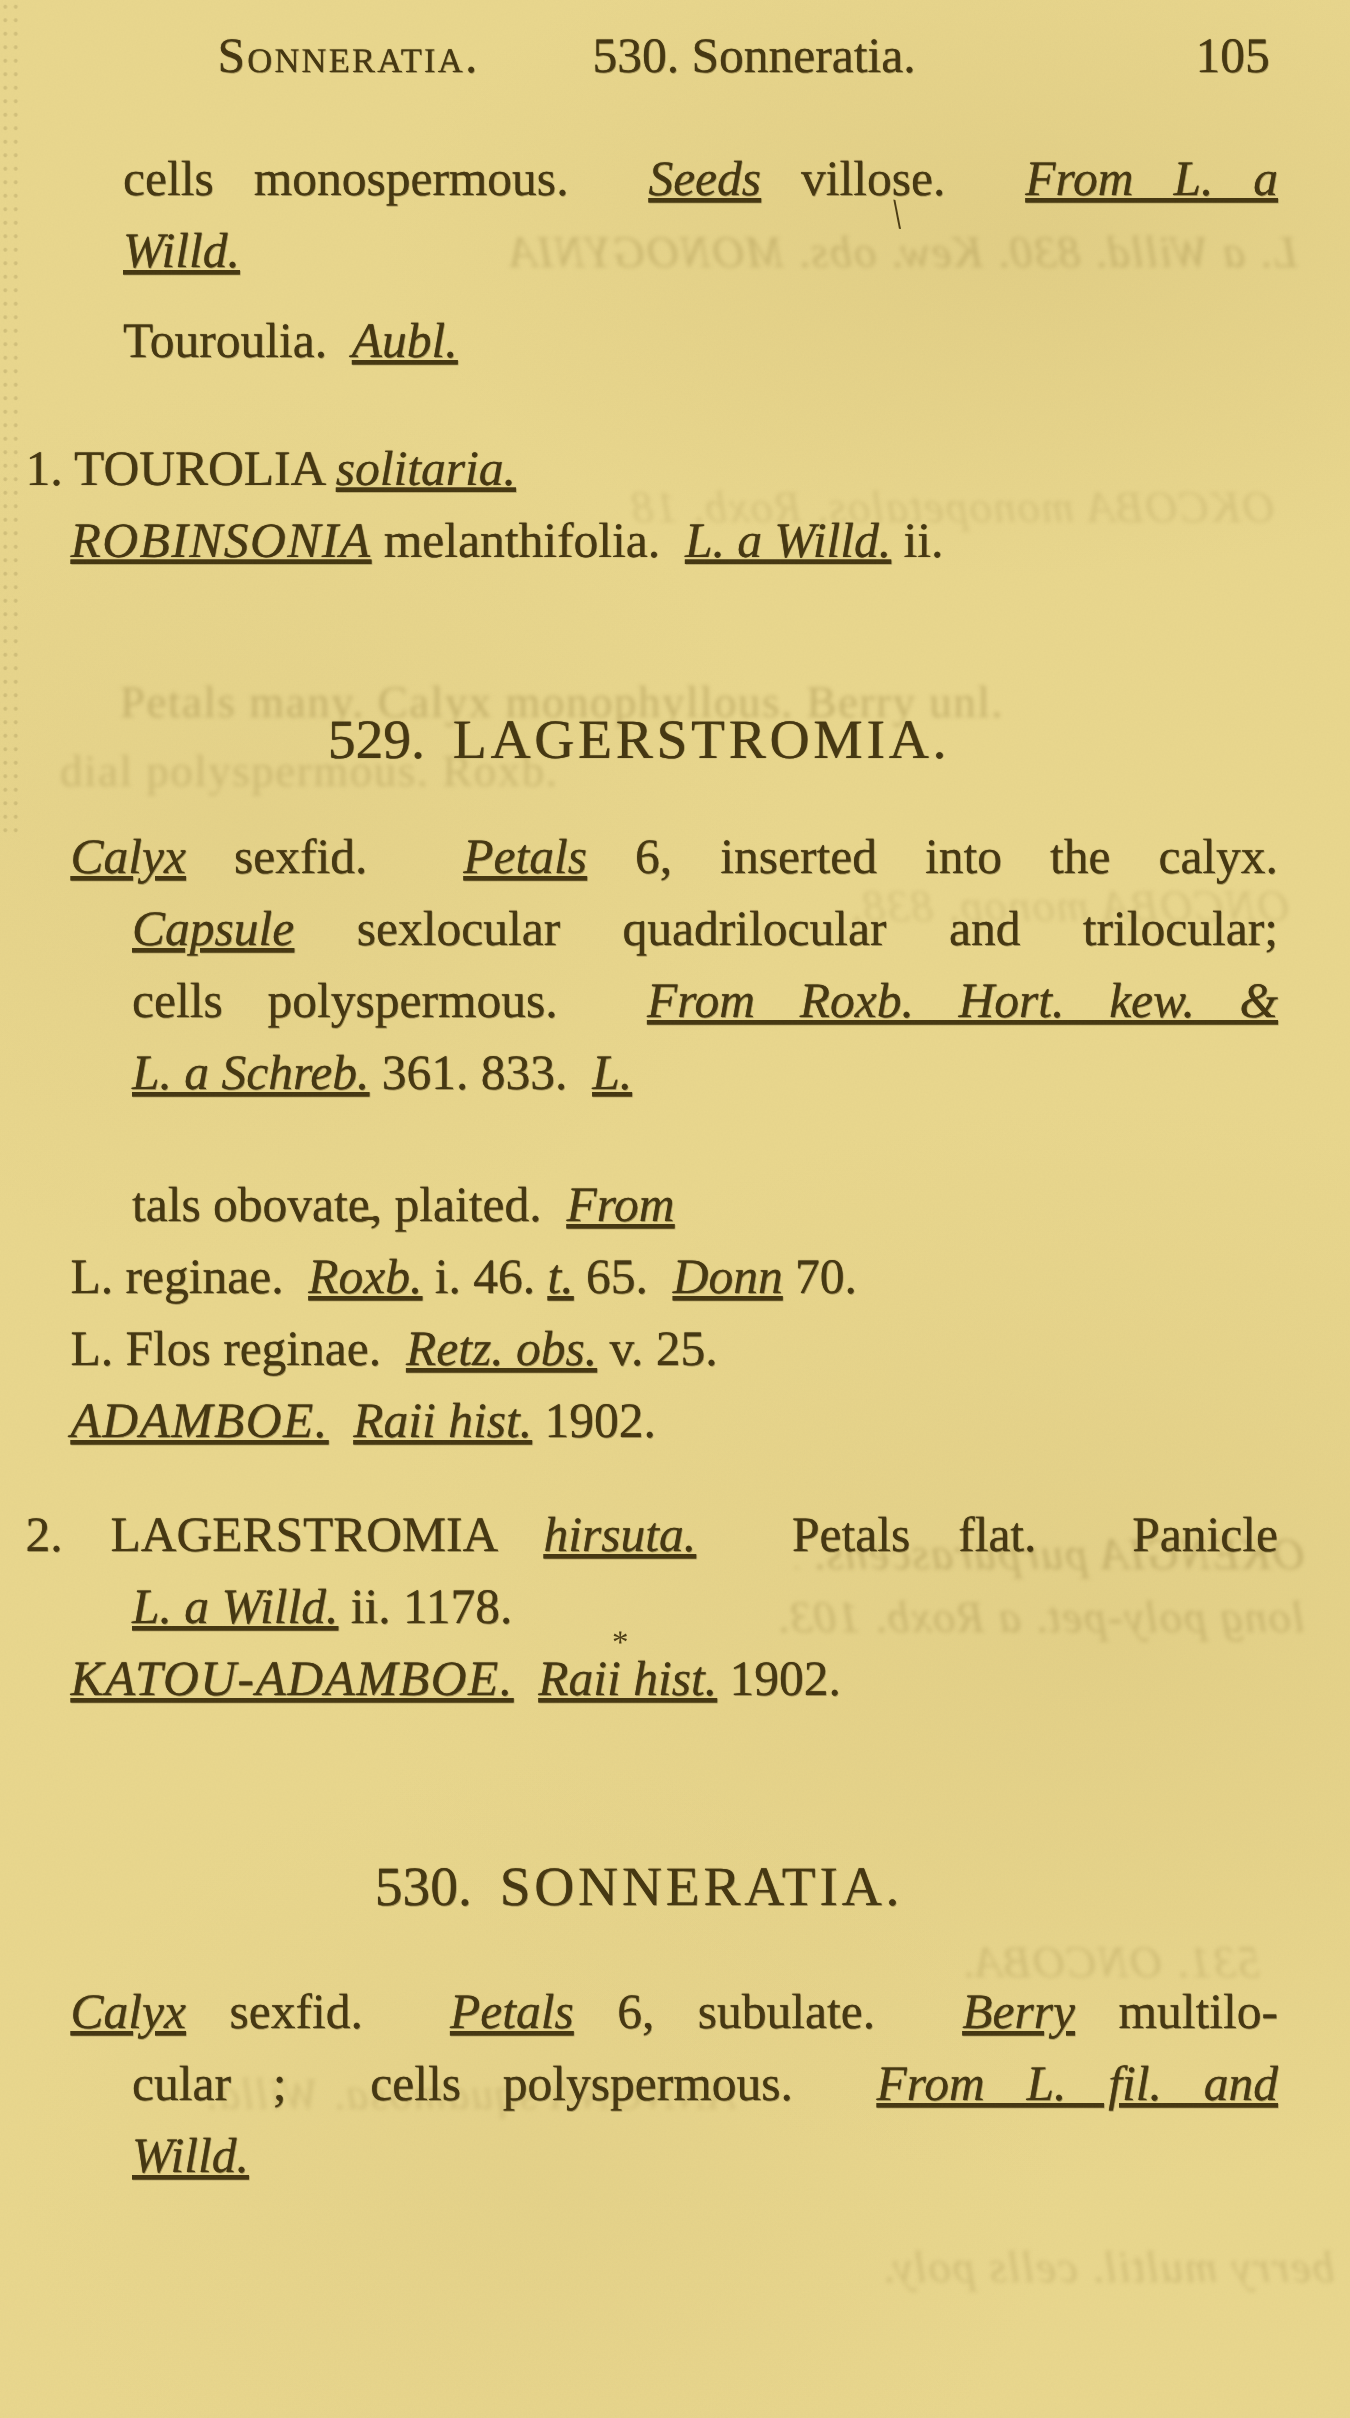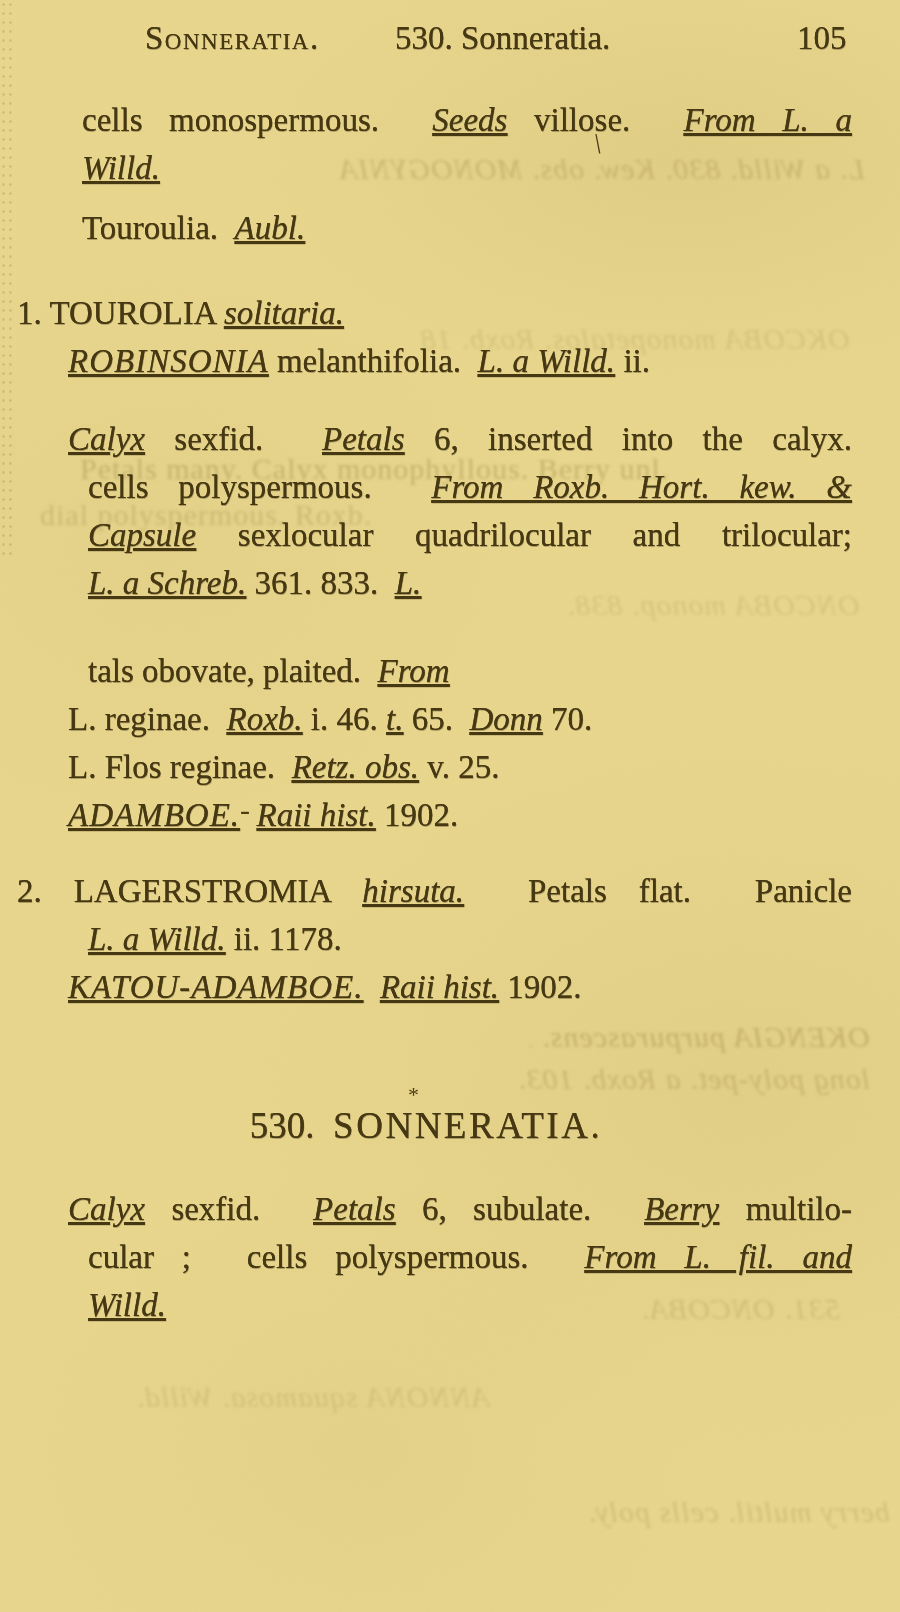--- a/index.html
+++ b/index.html
@@ -22,21 +22,21 @@
   
   .header{position:absolute;top:20px;left:0;width:100%;height:50px;font-size:33px;}
   .header .runtitle{position:absolute;left:145px;top:0;font-variant:small-caps;letter-spacing:1.5px;}
   .header .secref{position:absolute;left:395px;top:0;}
   .header .pagenum{position:absolute;left:797px;top:0;}
 
   
   .blocks{position:absolute;top:0;left:0;right:0;font-size:33px;}
   .line{white-space:pre-wrap;line-height:48px;min-height:48px;padding-right:48px;}
   .line.ind0{padding-left:17px;}
-  .line.ind1{padding-left:68px;}
+  .line.ind1{padding-left:47px;}
   .line.ind2{padding-left:88px;}
   .line.inda{padding-left:82px;}
   .line.indc{padding-left:0;text-align:center;}
   .line.just{text-align:justify;text-align-last:justify;}
   .seg.it{font-style:italic;text-decoration:underline;}
   .seg.caps{letter-spacing:1px;}
   .block.heading{font-size:37px;line-height:56px;}
   .block.heading .seg.caps{letter-spacing:2.5px;}
 
   
@@ -109,24 +109,27 @@
         <div class="line inda just" data-name="text-line"><span class="seg" data-name="text-segment">cells monospermous.  </span><span class="seg it" data-name="italic-text">Seeds</span><span class="seg" data-name="text-segment"> villose.  </span><span class="seg it" data-name="italic-text">From L. a</span></div>
         <div class="line inda" data-name="text-line"><span class="seg it" data-name="italic-text">Willd.</span></div>
       </div>
       <div class="block paragraph" data-name="synonym-touroulia">
         <div class="line inda" data-name="text-line"><span class="seg" data-name="text-segment">Touroulia.  </span><span class="seg it" data-name="italic-text">Aubl.</span></div>
       </div>
       <div class="block entry" data-name="entry-tourolia">
         <div class="line ind0" data-name="text-line"><span class="seg" data-name="text-segment">1. TOUROLIA </span><span class="seg it" data-name="italic-text">solitaria.</span></div>
         <div class="line ind1" data-name="text-line"><span class="seg it caps" data-name="italic-text">ROBINSONIA</span><span class="seg" data-name="text-segment"> melanthifolia.  </span><span class="seg it" data-name="italic-text">L. a Willd.</span><span class="seg" data-name="text-segment"> ii.</span></div>
       </div>
+      <div class="block heading" data-name="heading-lagerstromia">
+        <div class="line indc" data-name="text-line"><span class="seg" data-name="text-segment">529.  </span><span class="seg caps" data-name="text-segment">LAGERSTROMIA.</span></div>
+      </div>
       <div class="block paragraph" data-name="para-lagerstromia-desc">
         <div class="line ind1 just" data-name="text-line"><span class="seg it" data-name="italic-text">Calyx</span><span class="seg" data-name="text-segment"> sexfid.  </span><span class="seg it" data-name="italic-text">Petals</span><span class="seg" data-name="text-segment"> 6, inserted into the calyx.</span></div>
+        <div class="line ind2 just" data-name="text-line"><span class="seg it" data-name="italic-text">Capsule</span><span class="seg" data-name="text-segment"> sexlocular quadrilocular and trilocular;</span></div>
         <div class="line ind2 just" data-name="text-line"><span class="seg" data-name="text-segment">cells polyspermous.  </span><span class="seg it" data-name="italic-text">From Roxb. Hort. kew. &amp;</span></div>
-        <div class="line ind2 just" data-name="text-line"><span class="seg it" data-name="italic-text">Capsule</span><span class="seg" data-name="text-segment"> sexlocular quadrilocular and trilocular;</span></div>
         <div class="line ind2" data-name="text-line"><span class="seg it" data-name="italic-text">L. a Schreb.</span><span class="seg" data-name="text-segment"> 361. 833.  </span><span class="seg it" data-name="italic-text">L.</span></div>
       </div>
       <div class="block entry" data-name="entry-lagerstromia-1">
         <div class="line ind2" data-name="text-line"><span class="seg" data-name="text-segment">tals obovate, plaited.  </span><span class="seg it" data-name="italic-text">From</span></div>
         <div class="line ind1" data-name="text-line"><span class="seg" data-name="text-segment">L. reginae.  </span><span class="seg it" data-name="italic-text">Roxb.</span><span class="seg" data-name="text-segment"> i. 46. </span><span class="seg it" data-name="italic-text">t.</span><span class="seg" data-name="text-segment"> 65.  </span><span class="seg it" data-name="italic-text">Donn</span><span class="seg" data-name="text-segment"> 70.</span></div>
         <div class="line ind1" data-name="text-line"><span class="seg" data-name="text-segment">L. Flos reginae.  </span><span class="seg it" data-name="italic-text">Retz. obs.</span><span class="seg" data-name="text-segment"> v. 25.</span></div>
         <div class="line ind1" data-name="text-line"><span class="seg it caps" data-name="italic-text">ADAMBOE.</span><span class="seg" data-name="text-segment">  </span><span class="seg it" data-name="italic-text">Raii hist.</span><span class="seg" data-name="text-segment"> 1902.</span></div>
       </div>
       <div class="block entry" data-name="entry-lagerstromia-2">
         <div class="line ind0 just" data-name="text-line"><span class="seg" data-name="text-segment">2. LAGERSTROMIA </span><span class="seg it" data-name="italic-text">hirsuta.</span><span class="seg" data-name="text-segment">  Petals flat.  Panicle</span></div>

